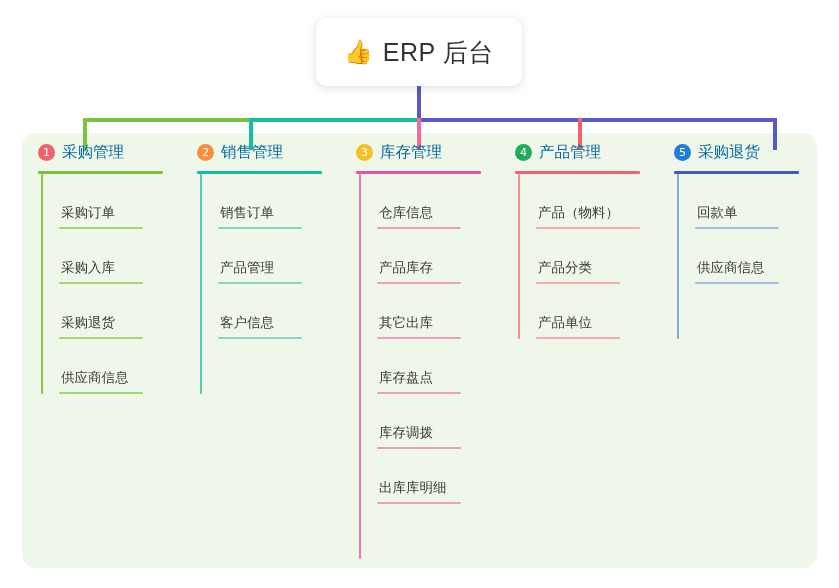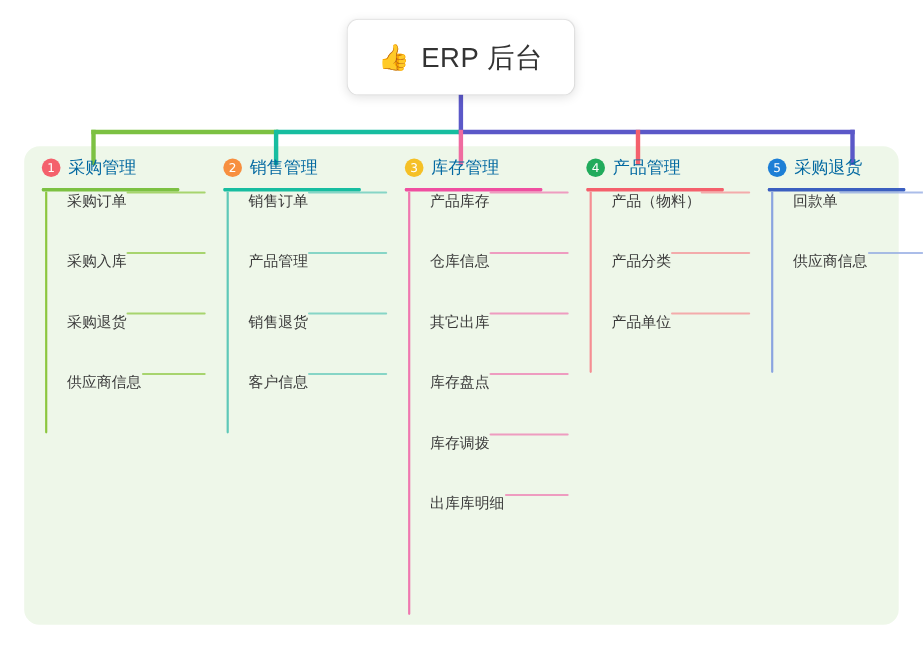--- a/index.html
+++ b/index.html
@@ -126,22 +126,22 @@
     top: 0;
     width: 2px;
     border-radius: 1px;
   }
   .item {
     position: relative;
     height: 55px;
     padding-left: 18px;
     box-sizing: border-box;
     display: flex;
-    flex-direction: row;
-    justify-content: space-between;
+    flex-direction: column;
+    justify-content: flex-end;
   }
   .item-label {
     font-size: 13.5px;
     color: #3a3a3a;
     white-space: nowrap;
     padding-bottom: 5px;
     padding-left: 2px;
   }
   .item-rule {
     height: 1.6px;
@@ -213,43 +213,39 @@
         <div class="spine" style="background: rgb(94, 200, 184); height: 220px;"></div>
         <div class="item">
           <div class="item-label">销售订单</div>
           <div class="item-rule" style="background: rgb(94, 200, 184);"></div>
         </div>
         <div class="item">
           <div class="item-label">产品管理</div>
           <div class="item-rule" style="background: rgb(94, 200, 184);"></div>
         </div>
         <div class="item">
-          <div class="item-label">销售退货</div>
-          <div class="item-rule" style="background: rgb(94, 200, 184);"></div>
-        </div>
-        <div class="item">
           <div class="item-label">客户信息</div>
           <div class="item-rule" style="background: rgb(94, 200, 184);"></div>
         </div>
       </div>
     </div>
     <div class="column">
       <div class="col-header">
         <span class="badge" style="background: rgb(245, 192, 38);">3</span>
         <span class="col-title">库存管理</span>
       </div>
       <div class="col-rule" style="background: rgb(239, 79, 160);"></div>
       <div class="col-body">
         <div class="spine" style="background: rgb(239, 120, 176); height: 385px;"></div>
         <div class="item">
+          <div class="item-label">仓库信息</div>
+          <div class="item-rule" style="background: rgb(239, 120, 176);"></div>
+        </div>
+        <div class="item">
           <div class="item-label">产品库存</div>
-          <div class="item-rule" style="background: rgb(239, 120, 176);"></div>
-        </div>
-        <div class="item">
-          <div class="item-label">仓库信息</div>
           <div class="item-rule" style="background: rgb(239, 120, 176);"></div>
         </div>
         <div class="item">
           <div class="item-label">其它出库</div>
           <div class="item-rule" style="background: rgb(239, 120, 176);"></div>
         </div>
         <div class="item">
           <div class="item-label">库存盘点</div>
           <div class="item-rule" style="background: rgb(239, 120, 176);"></div>
         </div>

